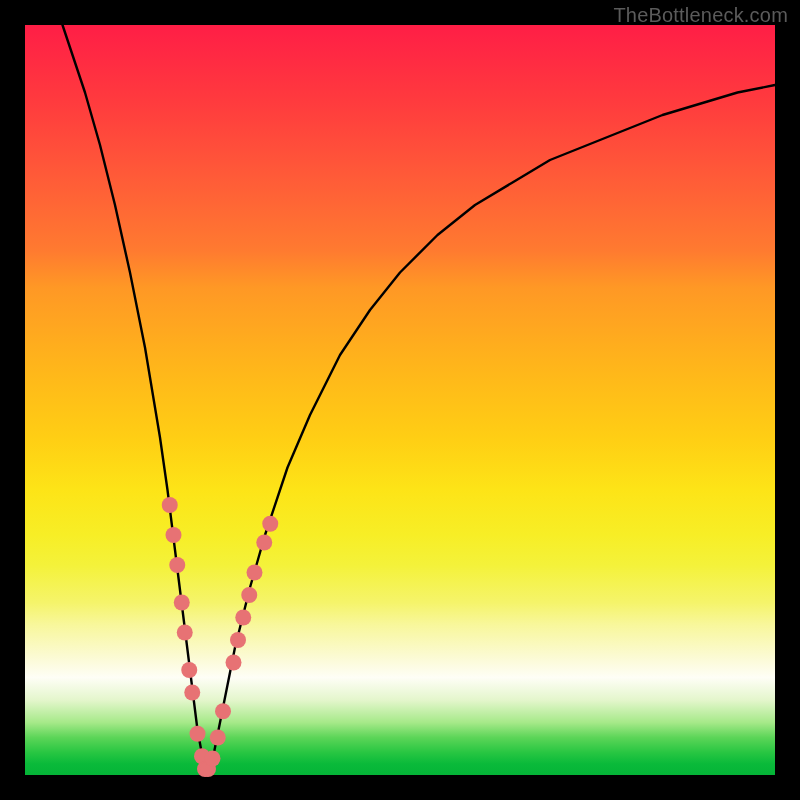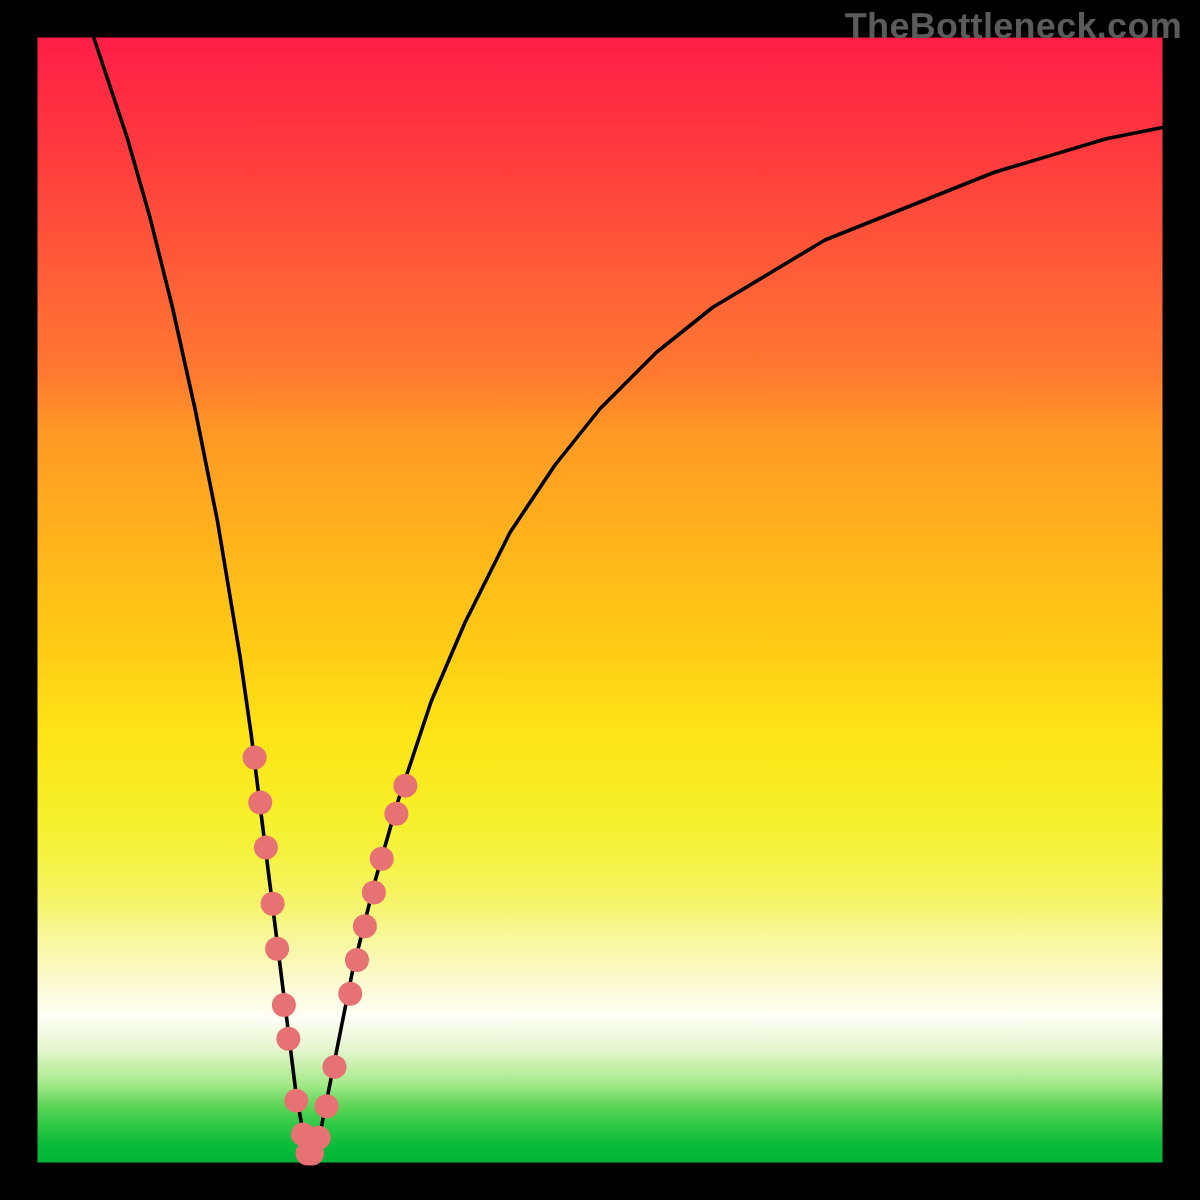--- a/index.html
+++ b/index.html
@@ -39,22 +39,22 @@
       #28c642 97%,
       #0aba3a 98.5%,
       #04b437 100%
     );
   }
   .watermark {
     position: absolute;
     top: 4px;
     right: 12px;
     color: #5b5b5b;
-    font-size: 24px;
-    font-weight: 700;
+    font-size: 20px;
+    font-weight: 400;
     letter-spacing: 0.2px;
     user-select: none;
   }
   svg.plot {
     position: absolute;
     left: 25px;
     top: 25px;
     width: 750px;
     height: 750px;
     overflow: visible;

